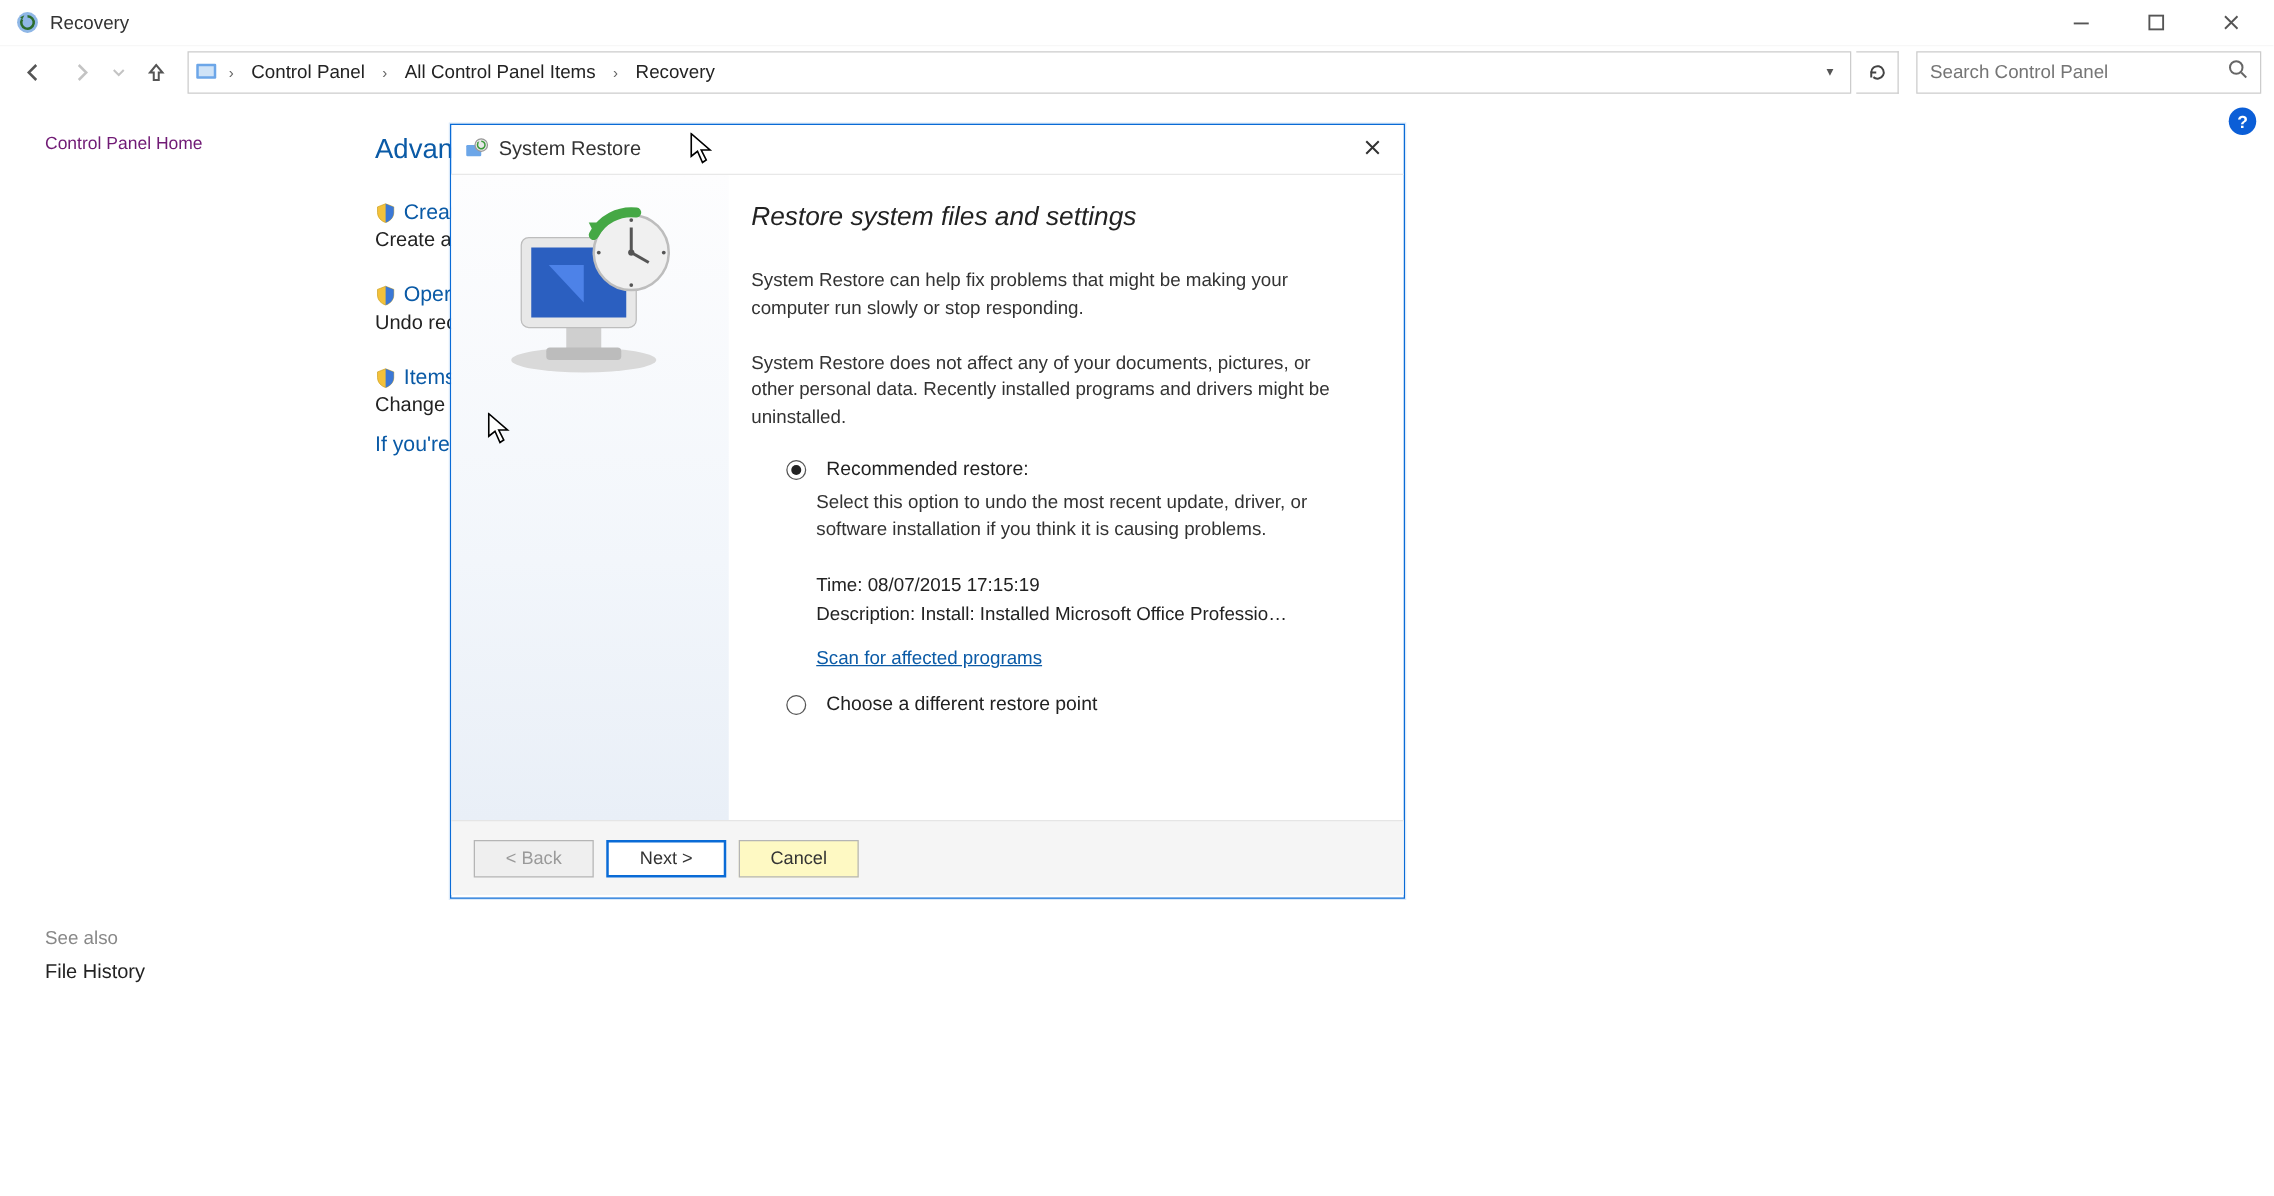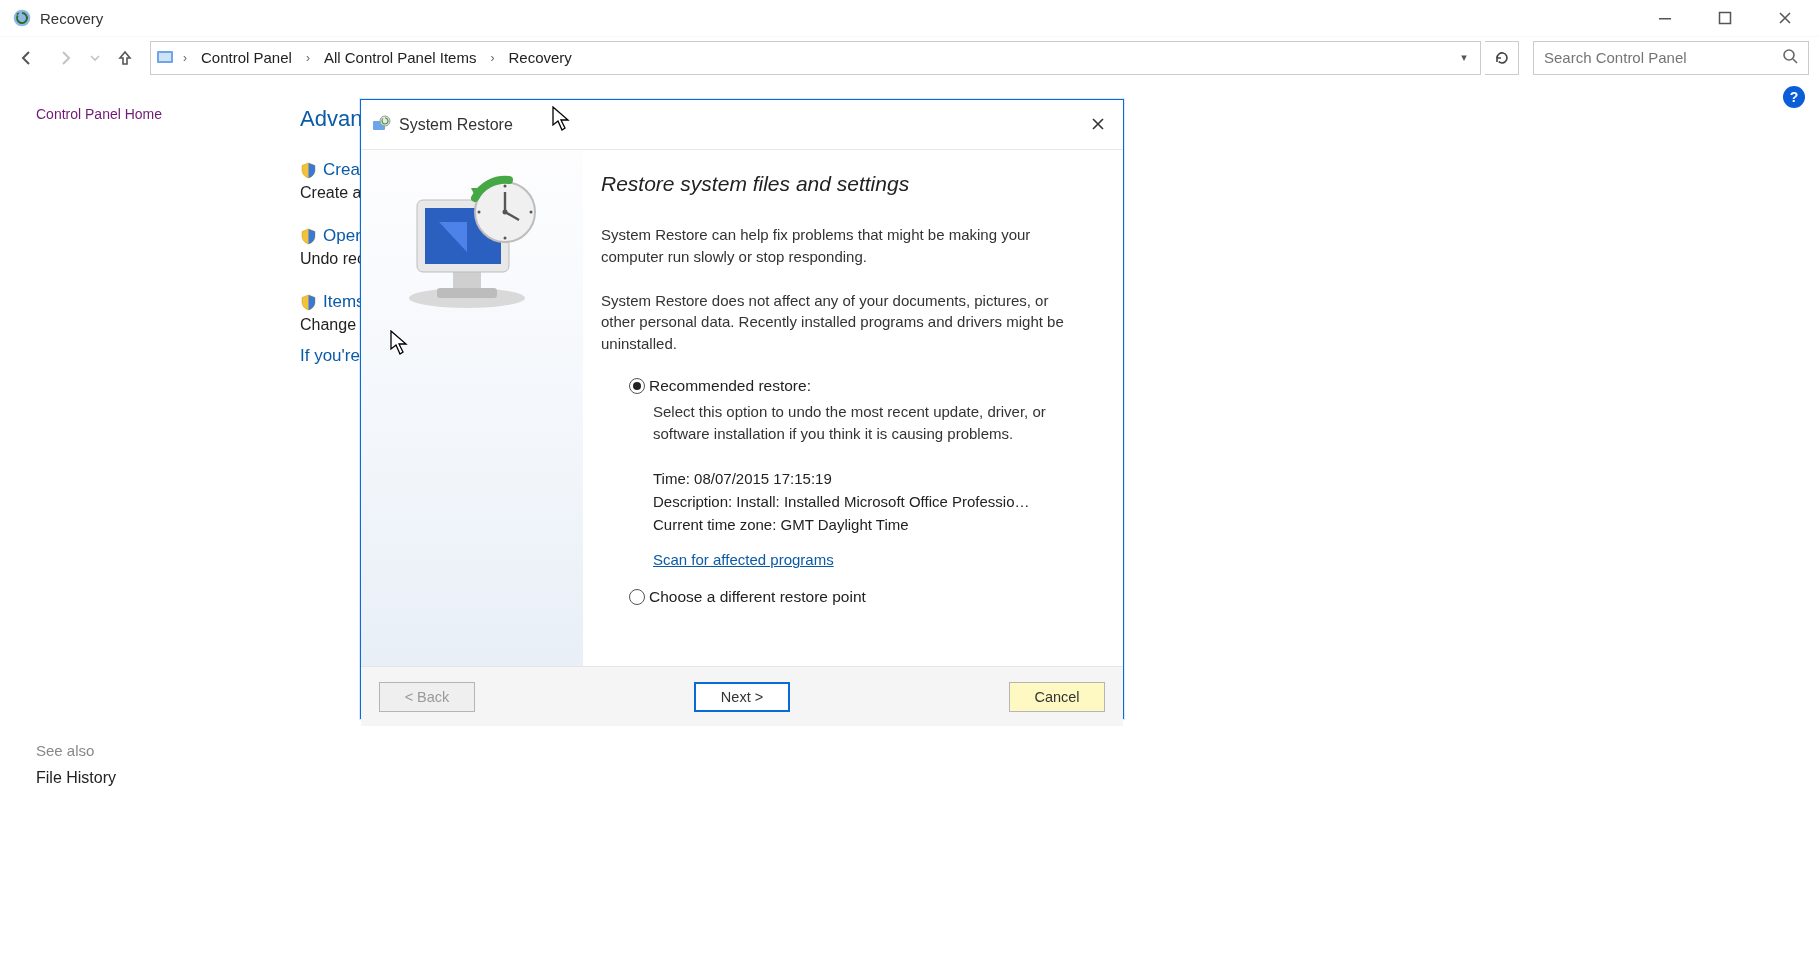--- a/index.html
+++ b/index.html
@@ -41,41 +41,41 @@
 
     .action-list { display: flex; flex-direction: column; gap: 24px; }
     .action-item .row1 { display: flex; align-items: center; gap: 6px; }
     .shield { width: 17px; height: 17px; display: inline-block; }
     .action-item a { color: #0a5aa6; font-size: 17px; text-decoration: none; }
     .action-item .desc { color: #222; font-size: 16px; margin-top: 4px; }
     .also-link { color: #0a5aa6; font-size: 17px; margin-top: 12px; text-decoration: none; display: inline-block; }
 
     
     .dialog { position: absolute; left: 360px; top: 99px; width: 764px; height: 620px; border: 1px solid #0a6bd6; background: linear-gradient(#fff,#fff); box-shadow: 0 0 0 1px rgba(10,107,214,.15);}
-    .dialog-titlebar { height: 50px; display: flex; align-items: center; padding: 0 10px; border-bottom: 1px solid #e8e8e8; text-align: right; }
+    .dialog-titlebar { height: 40px; display: flex; align-items: center; padding: 0 10px; border-bottom: 1px solid #e8e8e8; text-align: right; }
     .dialog-titlebar .dico { width: 20px; height: 20px; margin-right: 8px; display: inline-flex; }
     .dialog-titlebar .dtitle { font-size: 16px; color: #333; }
     .dialog-titlebar .dclose { margin-left: auto; font-size: 20px; color: #444; padding: 4px 8px; }
 
     .dialog-body { display: flex; height: 516px; }
     .dialog-left { width: 222px; background: linear-gradient(180deg,#fdfdfe 0%, #f2f6fb 60%, #e9eff7 100%); padding: 20px 0 0 0; display: flex; justify-content: center; align-items: flex-start; }
     .dialog-right { flex: 1; padding: 22px 28px 10px 18px; }
     .dialog-right h1 { font-size: 21px; font-weight: 400; color: #222; margin-bottom: 28px; font-style: italic; }
     .dialog-right p { font-size: 15px; color: #333; line-height: 1.45; margin-bottom: 22px; max-width: 470px; }
 
     .radio-group { padding-left: 28px; }
-    .radio-row { display: flex; align-items: center; gap: 4px; margin-bottom: 6px; }
+    .radio-row { display: flex; align-items: center; gap: 16px; margin-bottom: 6px; }
     .radio { width: 16px; height: 16px; border: 1.5px solid #555; border-radius: 50%; display: inline-flex; align-items: center; justify-content: center; }
     .radio.checked::after { content: ""; width: 8px; height: 8px; background: #222; border-radius: 50%; }
     .radio-label { font-size: 15.5px; color: #222; }
     .radio-sub { font-size: 15px; color: #333; line-height: 1.45; margin: 4px 0 26px 24px; max-width: 420px; }
     .info-line { font-size: 15px; color: #222; margin: 0 0 6px 24px; }
     .scan-link { color: #0a5aa6; text-decoration: underline; font-size: 15px; display: inline-block; margin: 12px 0 20px 24px; }
 
-    .dialog-footer { height: 60px; border-top: 1px solid #e5e5e5; background: #f5f5f5; display: flex; align-items: center; justify-content: space-between; padding: 4px 18px; gap: 10px; }
+    .dialog-footer { height: 60px; border-top: 1px solid #e5e5e5; background: #f5f5f5; display: flex; align-items: center; justify-content: flex-start; padding: 4px 18px; gap: 10px; }
     .dbtn { min-width: 96px; height: 30px; border: 1px solid #b5b5b5; background: #fef9c3; font-size: 14.5px; color: #333; display: inline-flex; align-items: center; justify-content: center; padding: 0 14px; }
     .dbtn.primary { border: 2px solid #0a6bd6; background: #fff; }
     .dbtn.disabled { color: #9a9a9a; background: #efefef; }
 
     .cursor { position: absolute; pointer-events: none; }
     .cursor svg { width: 18px; height: 26px; }
   </style>
 </head>
 <body>
 
@@ -261,21 +261,20 @@
 
       <div class="radio-group">
         <div class="radio-row">
           <span class="radio checked"></span>
           <span class="radio-label">Recommended restore:</span>
         </div>
         <div class="radio-sub">Select this option to undo the most recent update, driver, or software installation if you think it is causing problems.</div>
 
         <div class="info-line">Time: 08/07/2015 17:15:19</div>
         <div class="info-line">Description: Install: Installed Microsoft Office Professio…</div>
-        <div class="info-line">Current time zone: GMT Daylight Time</div>
         <a href="#" class="scan-link">Scan for affected programs</a>
 
         <div class="radio-row">
           <span class="radio"></span>
           <span class="radio-label">Choose a different restore point</span>
         </div>
       </div>
     </div>
   </div>
 

